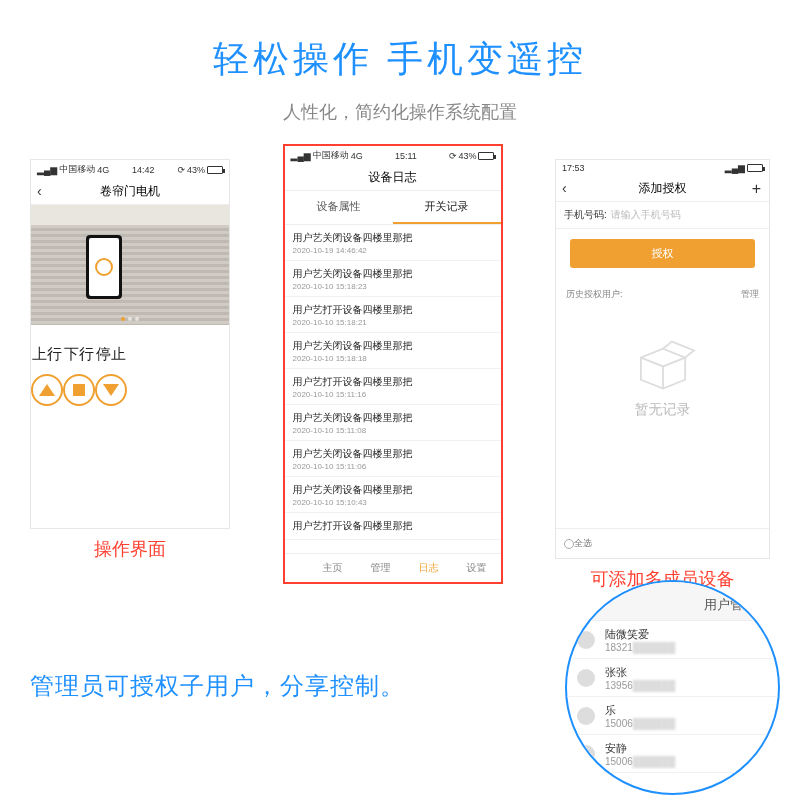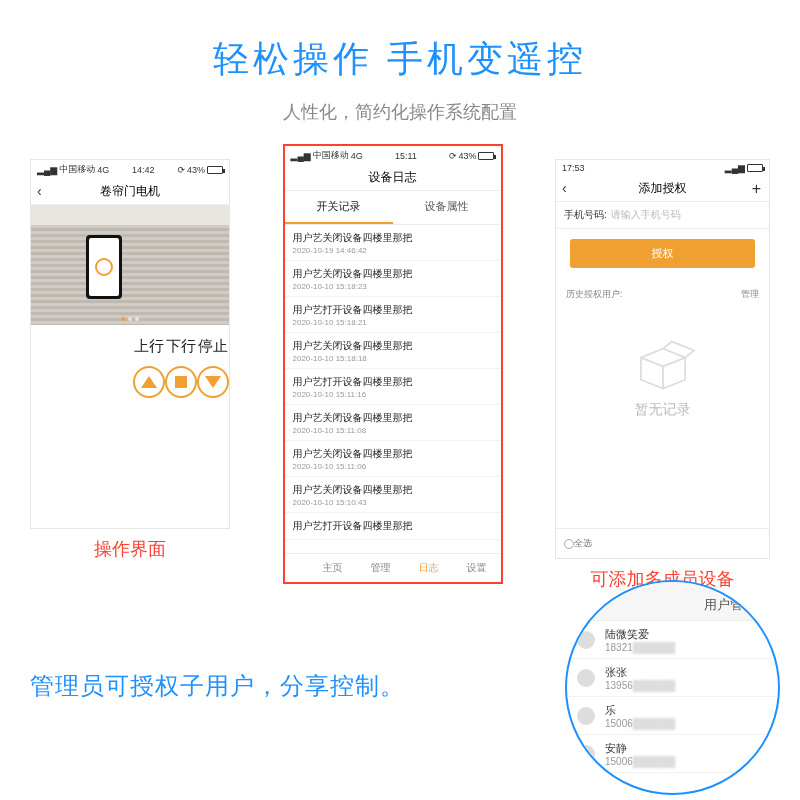--- a/index.html
+++ b/index.html
@@ -26,21 +26,21 @@
 
   
   .p1-image { width: 100%; height: 120px; background: linear-gradient(180deg, #e8e4df 0%, #ccc6bf 60%, #9c968e 100%); position: relative; overflow: hidden; }
   .p1-image .shutter { position: absolute; inset: 0; background: repeating-linear-gradient(to bottom, #d0cbc4 0 3px, #bfb9b1 3px 6px); border-top: 20px solid #e9e5df; }
   .p1-phone-in-image { position: absolute; left: 55px; top: 30px; width: 36px; height: 64px; background: #111; border-radius: 4px; }
   .p1-phone-in-image:before { content:""; position:absolute; inset:3px; background:#fff; border-radius:2px; }
   .p1-phone-circle { position:absolute; left:50%; top:50%; transform:translate(-50%,-50%); width:18px; height:18px; border:2px solid #f0a030; border-radius:50%; }
   .p1-dots { position:absolute; bottom: 4px; left:50%; transform:translateX(-50%); display:flex; gap:3px; }
   .p1-dot { width:4px; height:4px; border-radius:50%; background:#fff9; }
   .p1-dot.active { background:#f0a030; }
-  .p1-controls { display:flex; justify-content:flex-end; text-align:center; margin-top: 12px; }
+  .p1-controls { display:flex; justify-content:flex-start; text-align:center; margin-top: 20px; }
   .p1-ctrl-label { font-size:15px; color:#222; }
   .p1-ctrl-btn { width:32px; height:32px; border:2px solid #f0a030; border-radius:50%; margin:10px auto 0; display:flex; align-items:center; justify-content:center; }
   .tri-up { width:0; height:0; border-left:8px solid transparent; border-right:8px solid transparent; border-bottom:12px solid #f0a030; }
   .tri-down { width:0; height:0; border-left:8px solid transparent; border-right:8px solid transparent; border-top:12px solid #f0a030; }
   .sq { width:12px; height:12px; background:#f0a030; }
 
   
   .tabs { display:flex; border-bottom:1px solid #eee; }
   .tab { flex:1; text-align:center; padding:8px 0; font-size:11px; color:#555; }
   .tab.active { color:#222; border-bottom:2px solid #f0a030; }
@@ -157,22 +157,22 @@
           </div>
         <div>15:11</div>
         <div class="status-right">
             <span>⟳</span> 
             <span>43%</span>
             <span class="battery"><span class="battery-fill"></span></span>
           </div>
       </div>
       <div class="titlebar"><span>设备日志</span></div>
       <div class="tabs">
+        <div class="tab">设备属性</div>
         <div class="tab active">开关记录</div>
-        <div class="tab">设备属性</div>
       </div>
       <div class="log-list" id="log-list">
           <div class="log-item">
             <div class="log-title">用户艺关闭设备四楼里那把</div>
             <div class="log-time">2020-10-19 14:46:42</div>
           </div>
           <div class="log-item">
             <div class="log-title">用户艺关闭设备四楼里那把</div>
             <div class="log-time">2020-10-10 15:18:23</div>
           </div>

